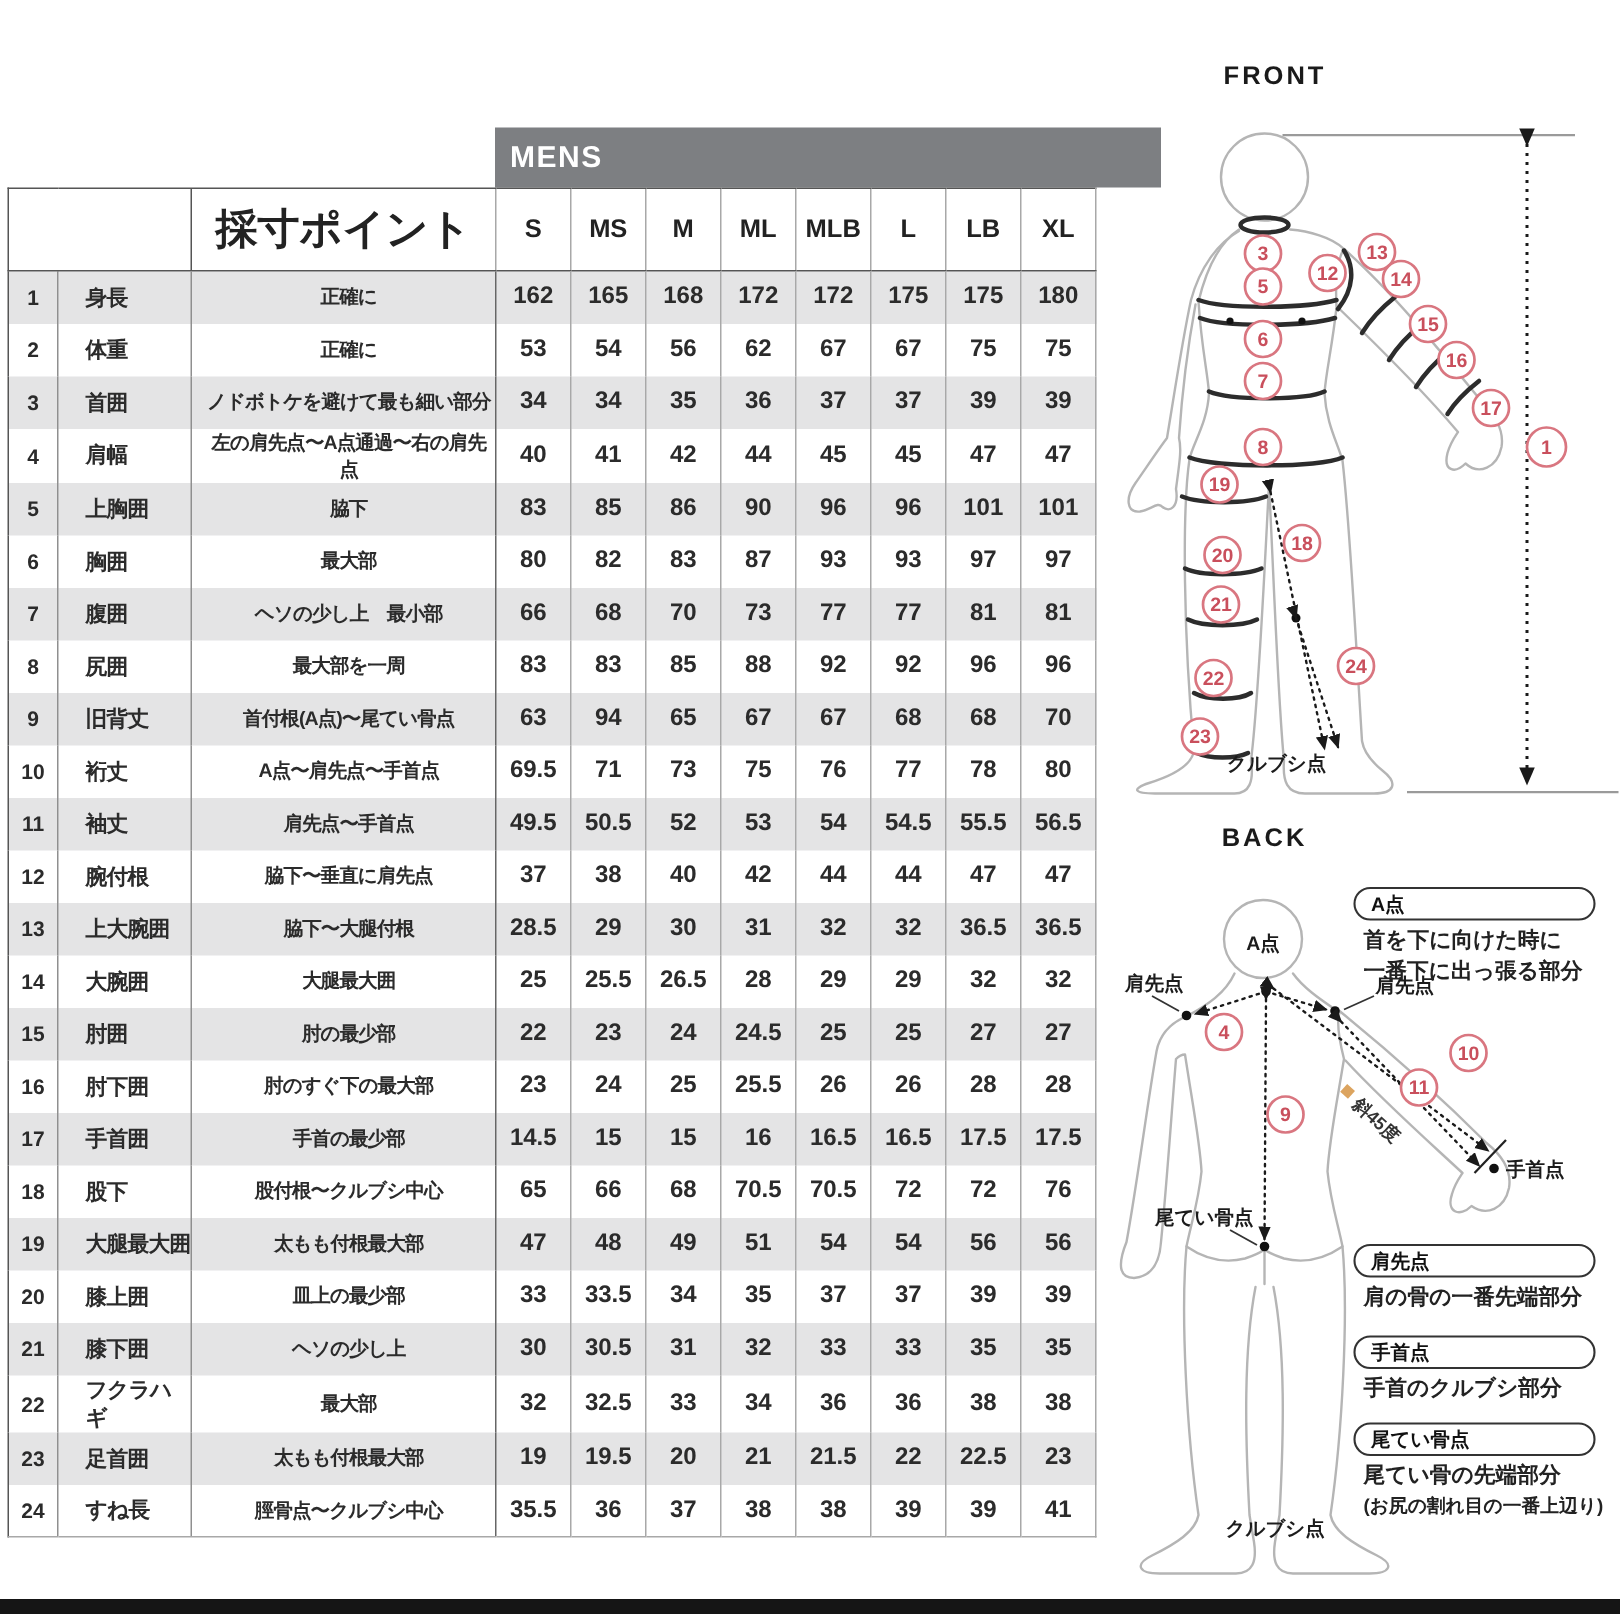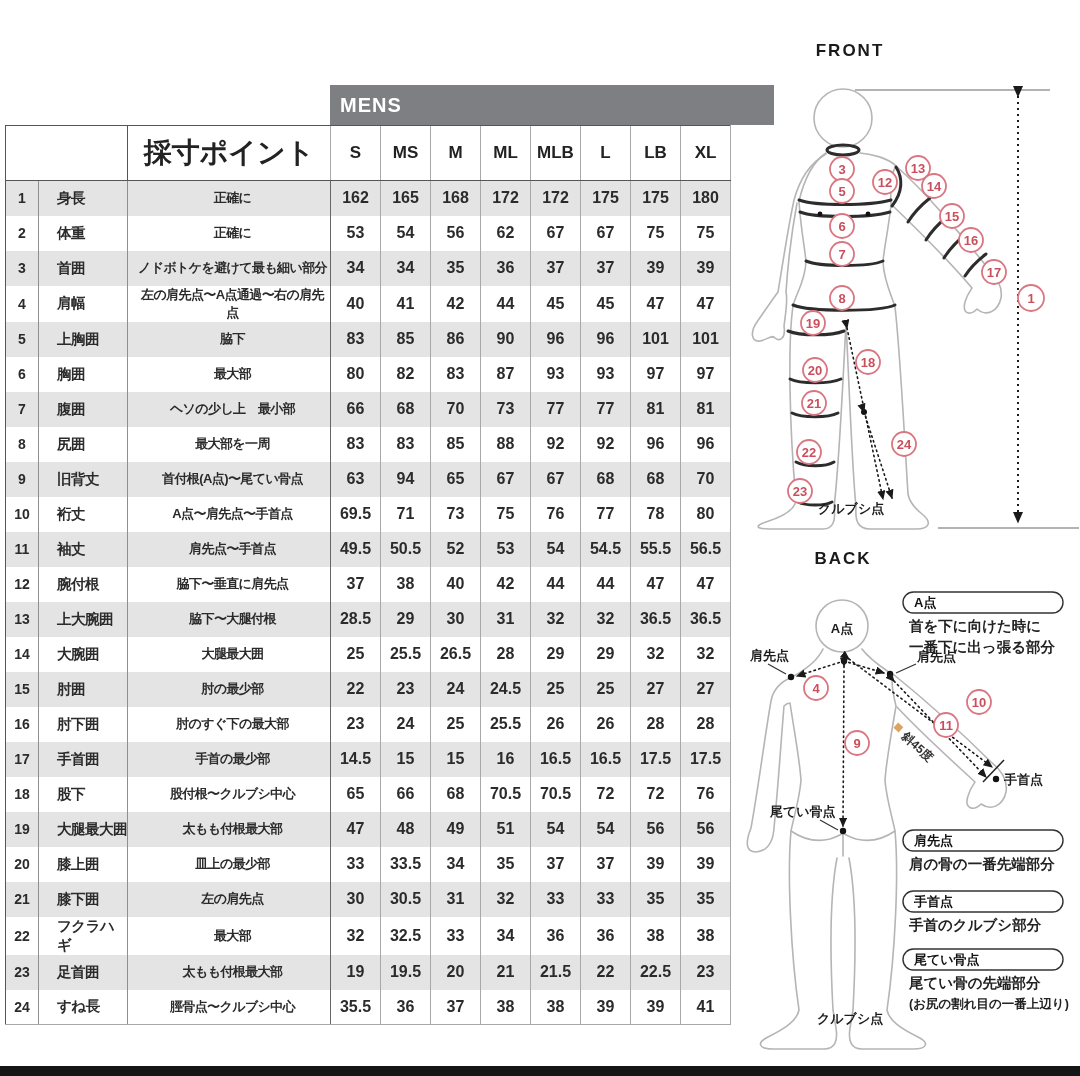--- a/index.html
+++ b/index.html
@@ -346,21 +346,21 @@
             <td class="c-val">34</td>
             <td class="c-val">35</td>
             <td class="c-val">37</td>
             <td class="c-val">37</td>
             <td class="c-val">39</td>
             <td class="c-val">39</td>
           </tr>
           <tr class="stripe">
             <td class="c-no">21</td>
             <td class="c-name">膝下囲</td>
-            <td class="c-point">左の肩先点</td>
+            <td class="c-point">ヘソの少し上</td>
             <td class="c-val">30</td>
             <td class="c-val">30.5</td>
             <td class="c-val">31</td>
             <td class="c-val">32</td>
             <td class="c-val">33</td>
             <td class="c-val">33</td>
             <td class="c-val">35</td>
             <td class="c-val">35</td>
           </tr>
           <tr>

